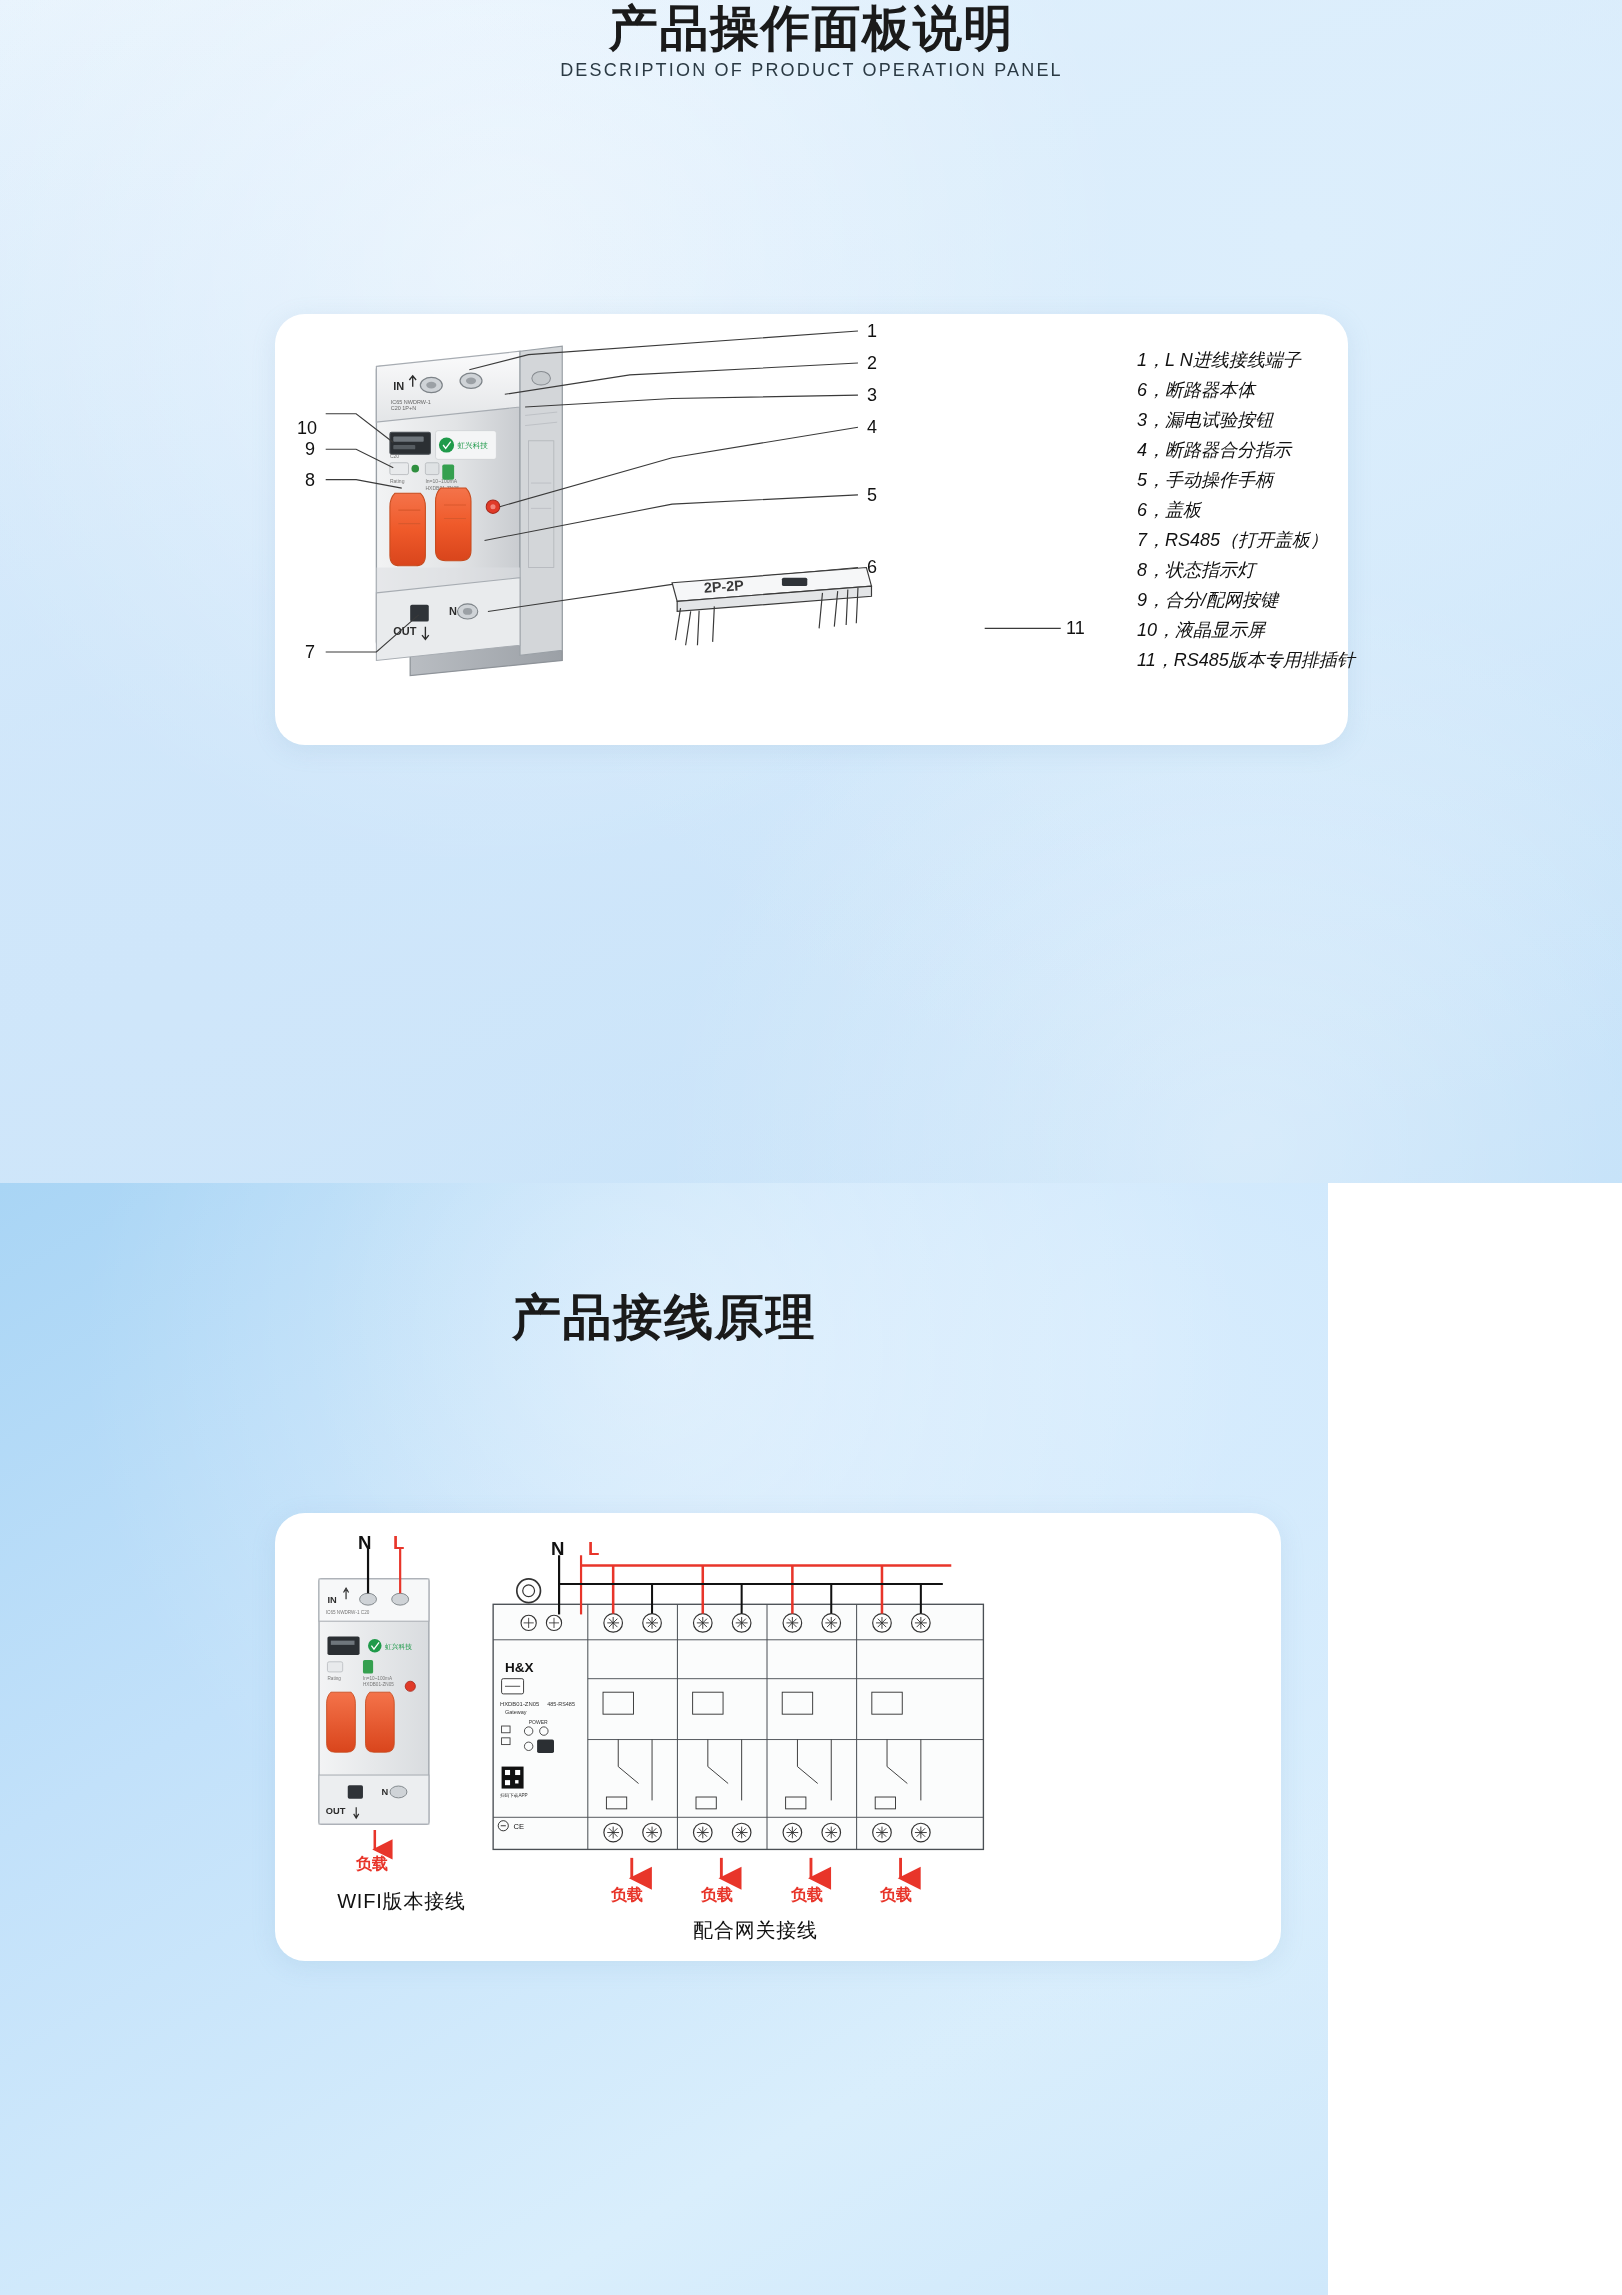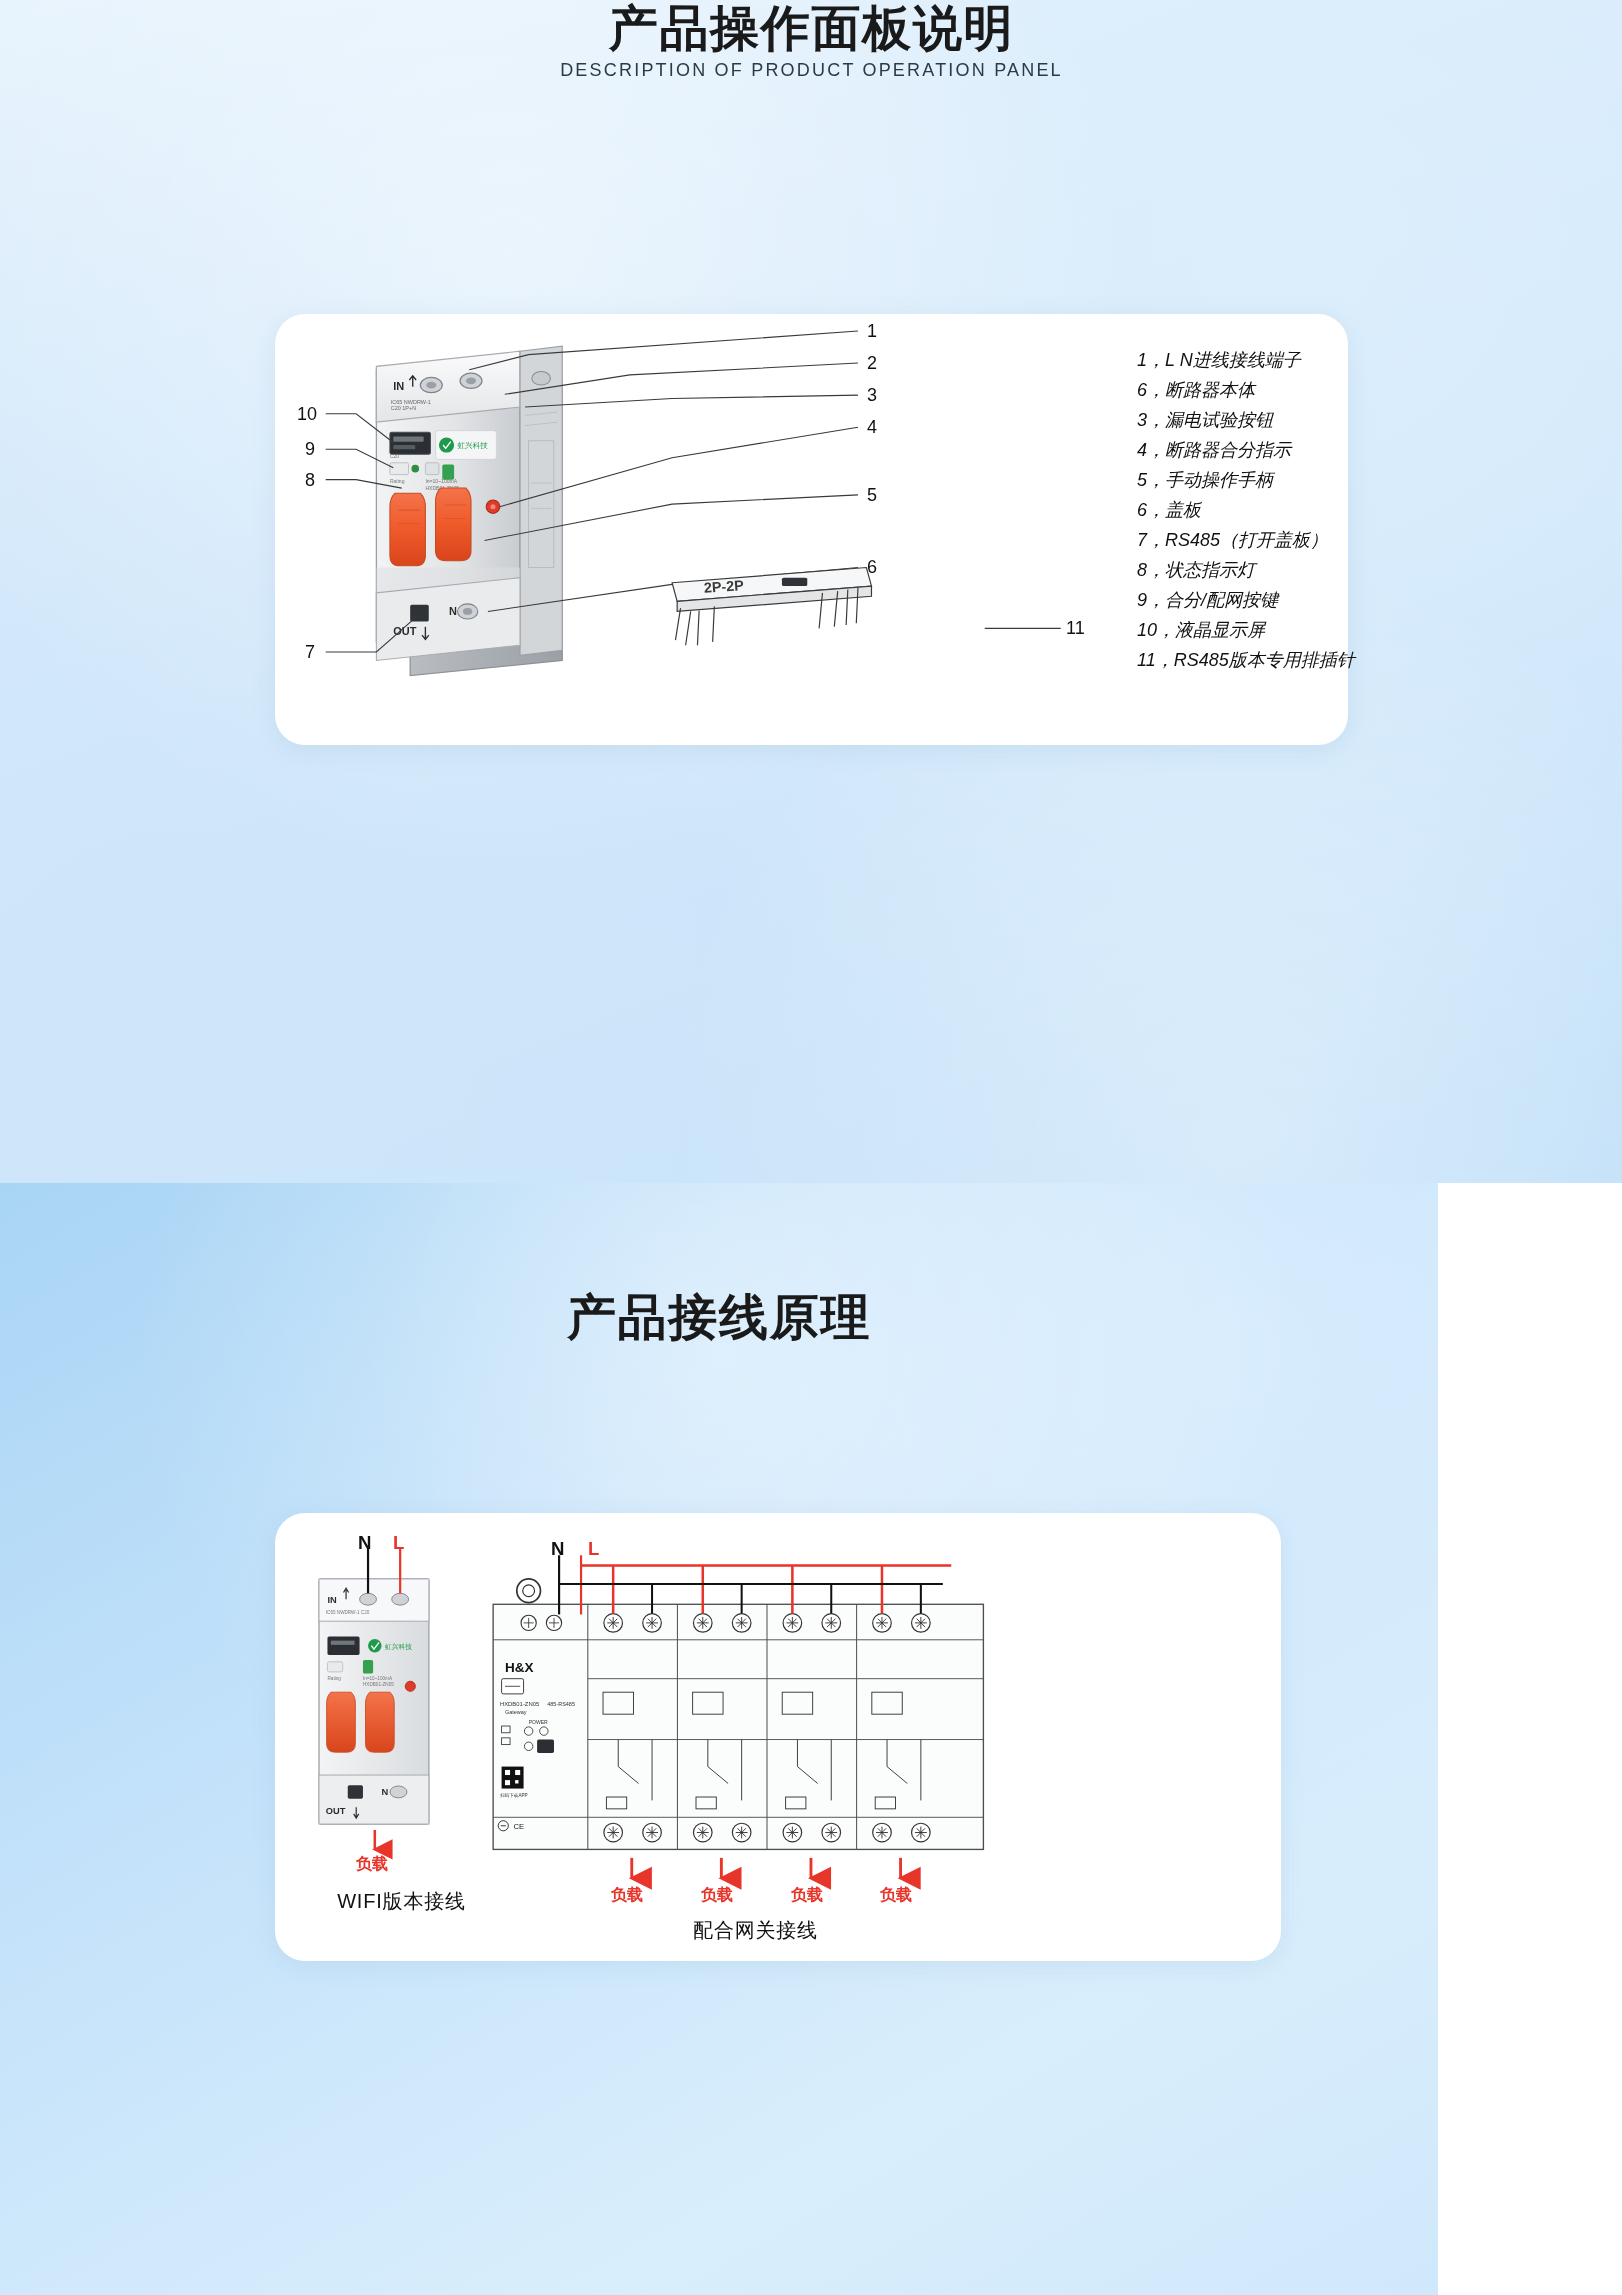--- a/index.html
+++ b/index.html
@@ -35,21 +35,21 @@
     position: absolute;
     right: -254px; bottom: -592px;
     width: 1268px; height: 1268px;
     border-radius: 50%;
     background: radial-gradient(circle, rgba(255,255,255,0.35) 0%, rgba(255,255,255,0) 65%);
     pointer-events: none;
   }
 
   .section-two {
     position: relative;
-    width: 1438px;
+    width: 1328px;
     height: 1112px;
     background:
       radial-gradient(circle at 85% 15%, #d7ecfd 0%, rgba(215,236,253,0) 55%),
       linear-gradient(150deg, #a9d5f5 0%, #c2e1fa 35%, #d9eefc 75%, #cfe8fb 100%);
     overflow: hidden;
   }
   .section-two:before {
     content: "";
     position: absolute;
     left: 50%; top: -380px;
@@ -244,21 +244,21 @@
 
     <div class="lbl" style="left:592px; top:6.8px;">1</div>
     <div class="lbl" style="left:592px; top:39px;">2</div>
     <div class="lbl" style="left:592px; top:71px;">3</div>
     <div class="lbl" style="left:592px; top:103px;">4</div>
     <div class="lbl" style="left:592px; top:171px;">5</div>
     <div class="lbl" style="left:592px; top:243px;">6</div>
     <div class="lbl" style="left:30px; top:328px;">7</div>
     <div class="lbl" style="left:30px; top:156px;">8</div>
     <div class="lbl" style="left:30px; top:125px;">9</div>
-    <div class="lbl" style="left:22px; top:90px;">10</div>
+    <div class="lbl" style="left:22px; top:104px;">10</div>
     <div class="lbl" style="left:791px; top:304px;">11</div>
 
     <div class="legend">
       <div class="legend-item">1，L N进线接线端子</div>
       <div class="legend-item">6，断路器本体</div>
       <div class="legend-item">3，漏电试验按钮</div>
       <div class="legend-item">4，断路器合分指示</div>
       <div class="legend-item">5，手动操作手柄</div>
       <div class="legend-item">6，盖板</div>
       <div class="legend-item">7，RS485（打开盖板）</div>

